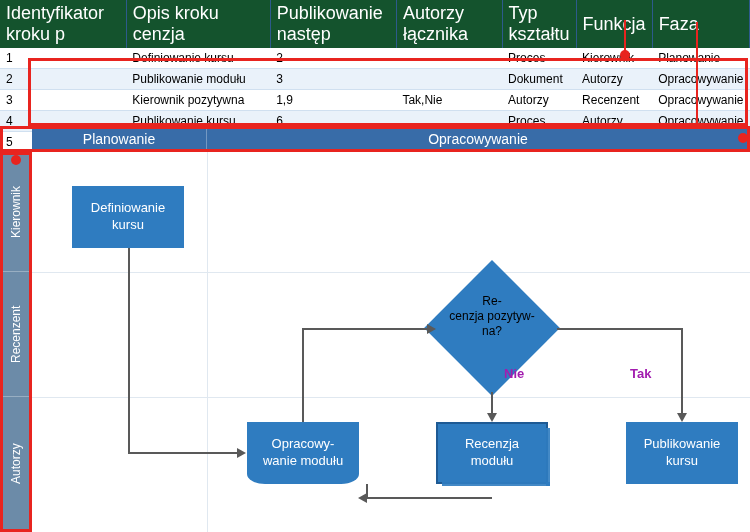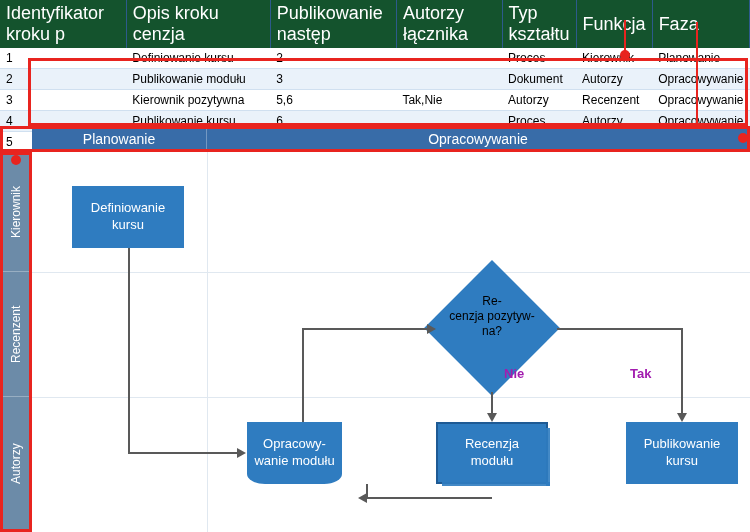--- a/index.html
+++ b/index.html
@@ -71,21 +71,21 @@
         <td>Publikowanie modułu</td>
         <td>3</td>
         <td></td>
         <td>Dokument</td>
         <td>Autorzy</td>
         <td>Opracowywanie</td>
       </tr>
       <tr>
         <td>3</td>
         <td>Kierownik pozytywna</td>
-        <td>5,6</td>
+        <td>1,9</td>
         <td>Tak,Nie</td>
         <td>Autorzy</td>
         <td>Recenzent</td>
         <td>Opracowywanie</td>
       </tr>
       <tr>
         <td>4</td>
         <td>Publikowanie kursu</td>
         <td>6</td>
         <td></td>
@@ -128,21 +128,21 @@
 <div class="lane l3">Autorzy</div>
 </div>
 
 <div class="diagram">
 <div class="grid-v" style="left:175px"></div>
 <div class="grid-h" style="top:120px"></div>
 <div class="grid-h" style="top:245px"></div>
 
 <div class="box" style="top:34px;left:40px;width:112px;height:62px">Definiowanie kursu</div>
 
-<div class="box" style="top:270px;left:215px;width:95px;height:62px;border-bottom-right-radius:18px 10px;border-bottom-left-radius:18px 10px">
+<div class="box" style="top:270px;left:215px;width:112px;height:62px;border-bottom-right-radius:18px 10px;border-bottom-left-radius:18px 10px">
       <span style="white-space:pre-line">Opracowy-
 wanie modułu</span>
     </div>
 
 <div class="diamond" style="top:128px;left:412px"></div>
 <div class="diamond-text" style="top:142px;left:412px;white-space:pre-line">Re-
 cenzja pozytyw-
 na?</div>
 
 <div class="box box-shadow" style="top:270px;left:404px;width:112px;height:62px;border:2px solid #1e5a94">Recenzja modułu</div>

